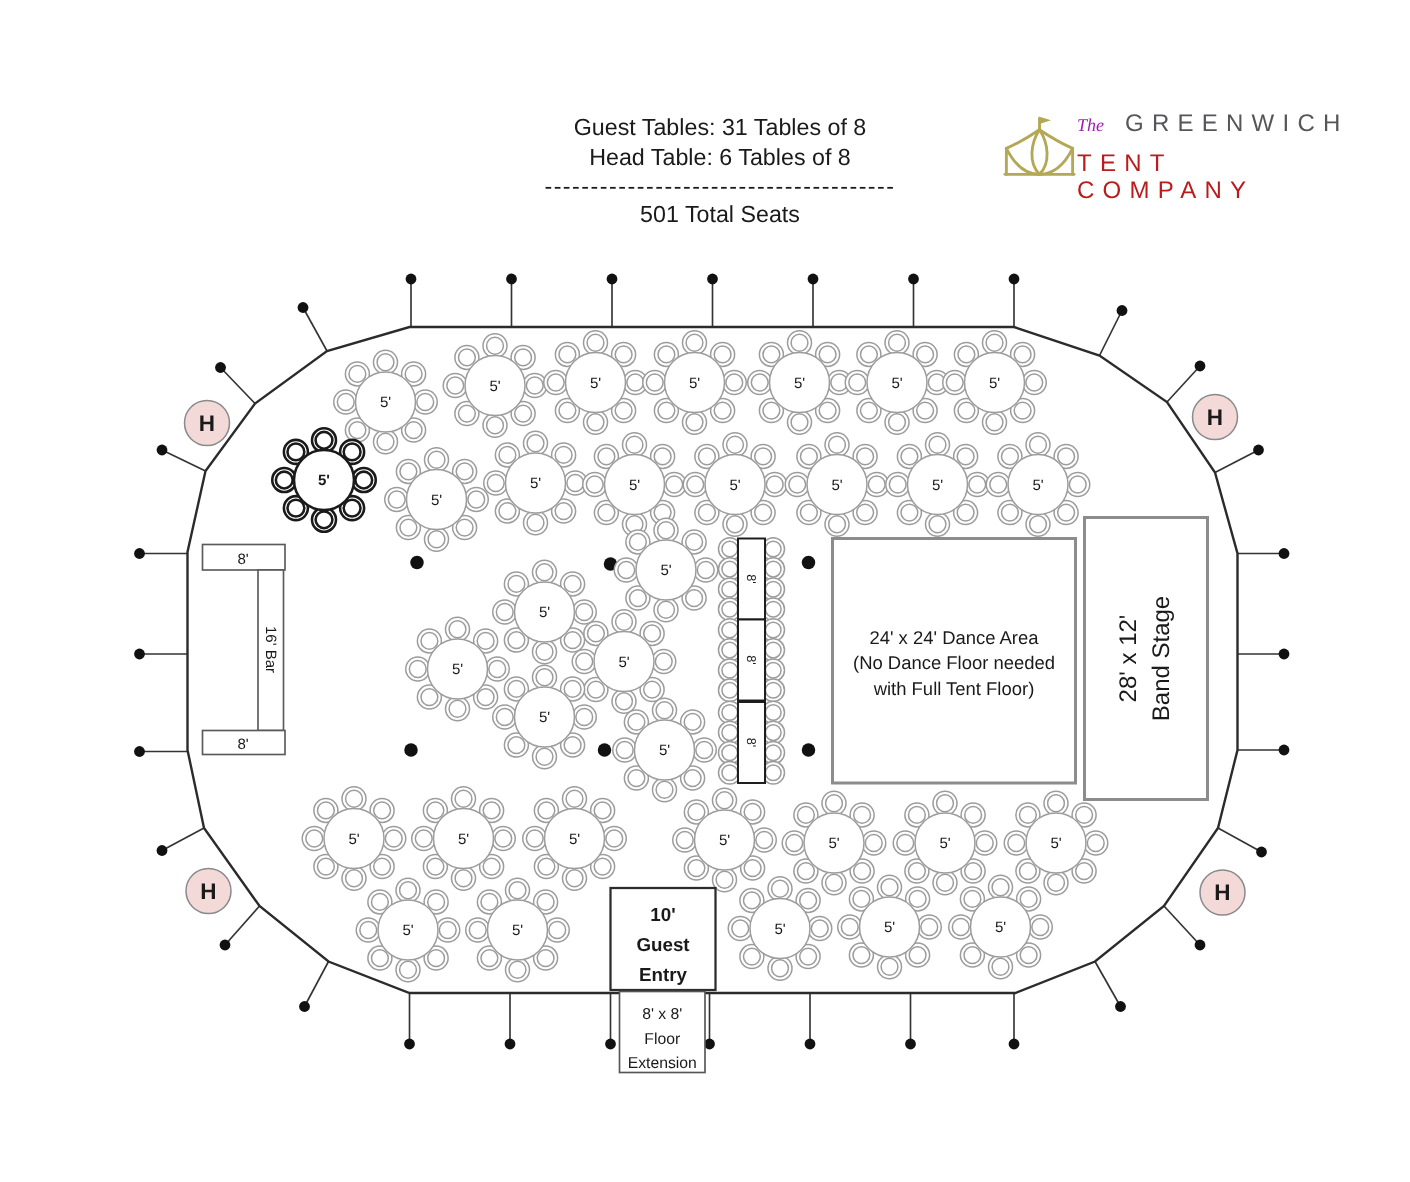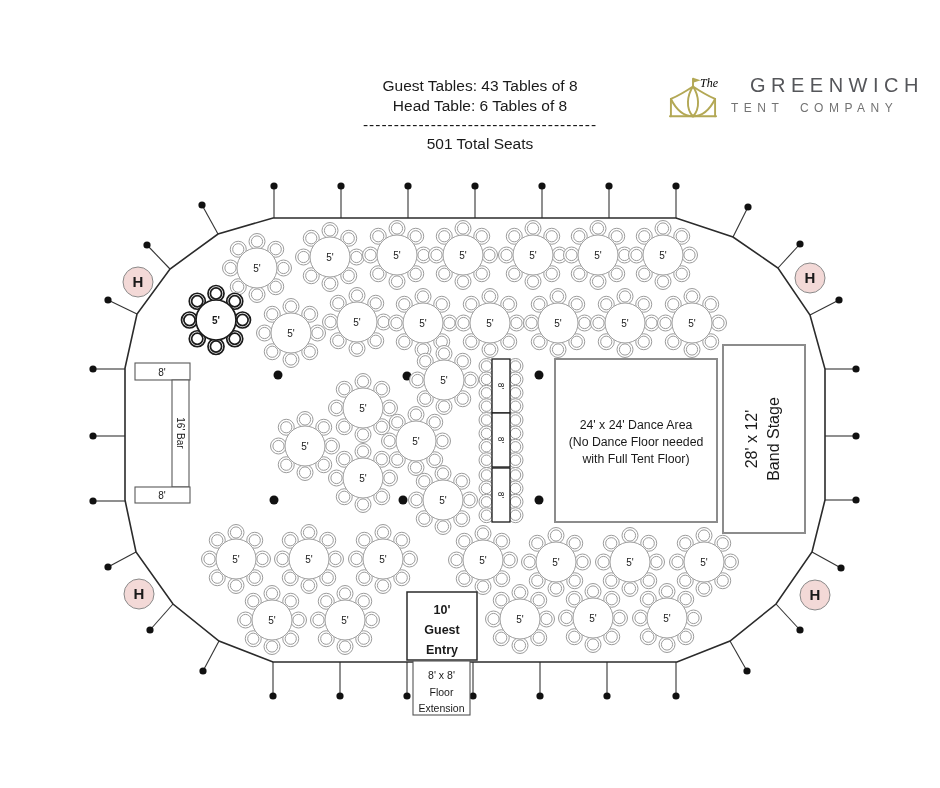--- a/index.html
+++ b/index.html
@@ -3,36 +3,36 @@
 <meta charset="utf-8">
 <style>
   html,body{margin:0;padding:0;background:#fff;}
   .stage{position:relative;width:940px;height:788px;background:#fff;overflow:hidden;
          font-family:"Liberation Sans",sans-serif;}
   .summary{position:absolute;left:300px;top:76px;width:360px;text-align:center;
            font-size:15.5px;line-height:20px;color:#1a1a1a;}
   .summary .divider{letter-spacing:1px;line-height:18px;}
   .logo{position:absolute;left:664px;top:68px;width:250px;height:60px;}
   .logo .crown{position:absolute;left:4px;top:6px;}
-  .logo .the{position:absolute;left:36px;top:8px;font-family:"Liberation Serif",serif;
-             font-style:italic;font-size:12px;color:#000000;}
-  .logo .name1{position:absolute;left:86px;top:6px;font-size:20px;letter-spacing:5.5px;
+  .logo .the{position:absolute;left:54px;top:8px;font-family:"Liberation Serif",serif;
+             font-style:italic;font-size:12px;color:#a21caf;}
+  .logo .name1{position:absolute;left:86px;top:6px;font-size:16px;letter-spacing:5.5px;
                color:#55565a;font-weight:500;}
-  .logo .name2{position:absolute;left:67px;top:33px;font-size:12px;letter-spacing:5.5px;
-               word-spacing:7px;color:#737373;font-weight:500;}
+  .logo .name2{position:absolute;left:54px;top:33px;font-size:16px;letter-spacing:5.5px;
+               word-spacing:7px;color:#b91c1c;font-weight:500;}
   svg.plan{position:absolute;left:0;top:0;}
   svg text{font-family:"Liberation Sans",sans-serif;fill:#1a1a1a;}
 </style>
 </head>
 <body>
 
 <div class="stage">
 
   <div class="summary">
-    <div>Guest Tables: 43 Tables of 8</div>
+    <div>Guest Tables: 31 Tables of 8</div>
     <div>Head Table: 6 Tables of 8</div>
     <div class="divider">--------------------------------------</div>
     <div>501 Total Seats</div>
   </div>
 
   <div class="logo">
     <svg class="crown" width="50" height="48" viewBox="0 0 52 50">
       <g stroke="#b3a855" stroke-width="2" fill="none" stroke-linecap="round">
         <path d="M2,44 H50"></path>
         <path d="M3,44 V26"></path>

